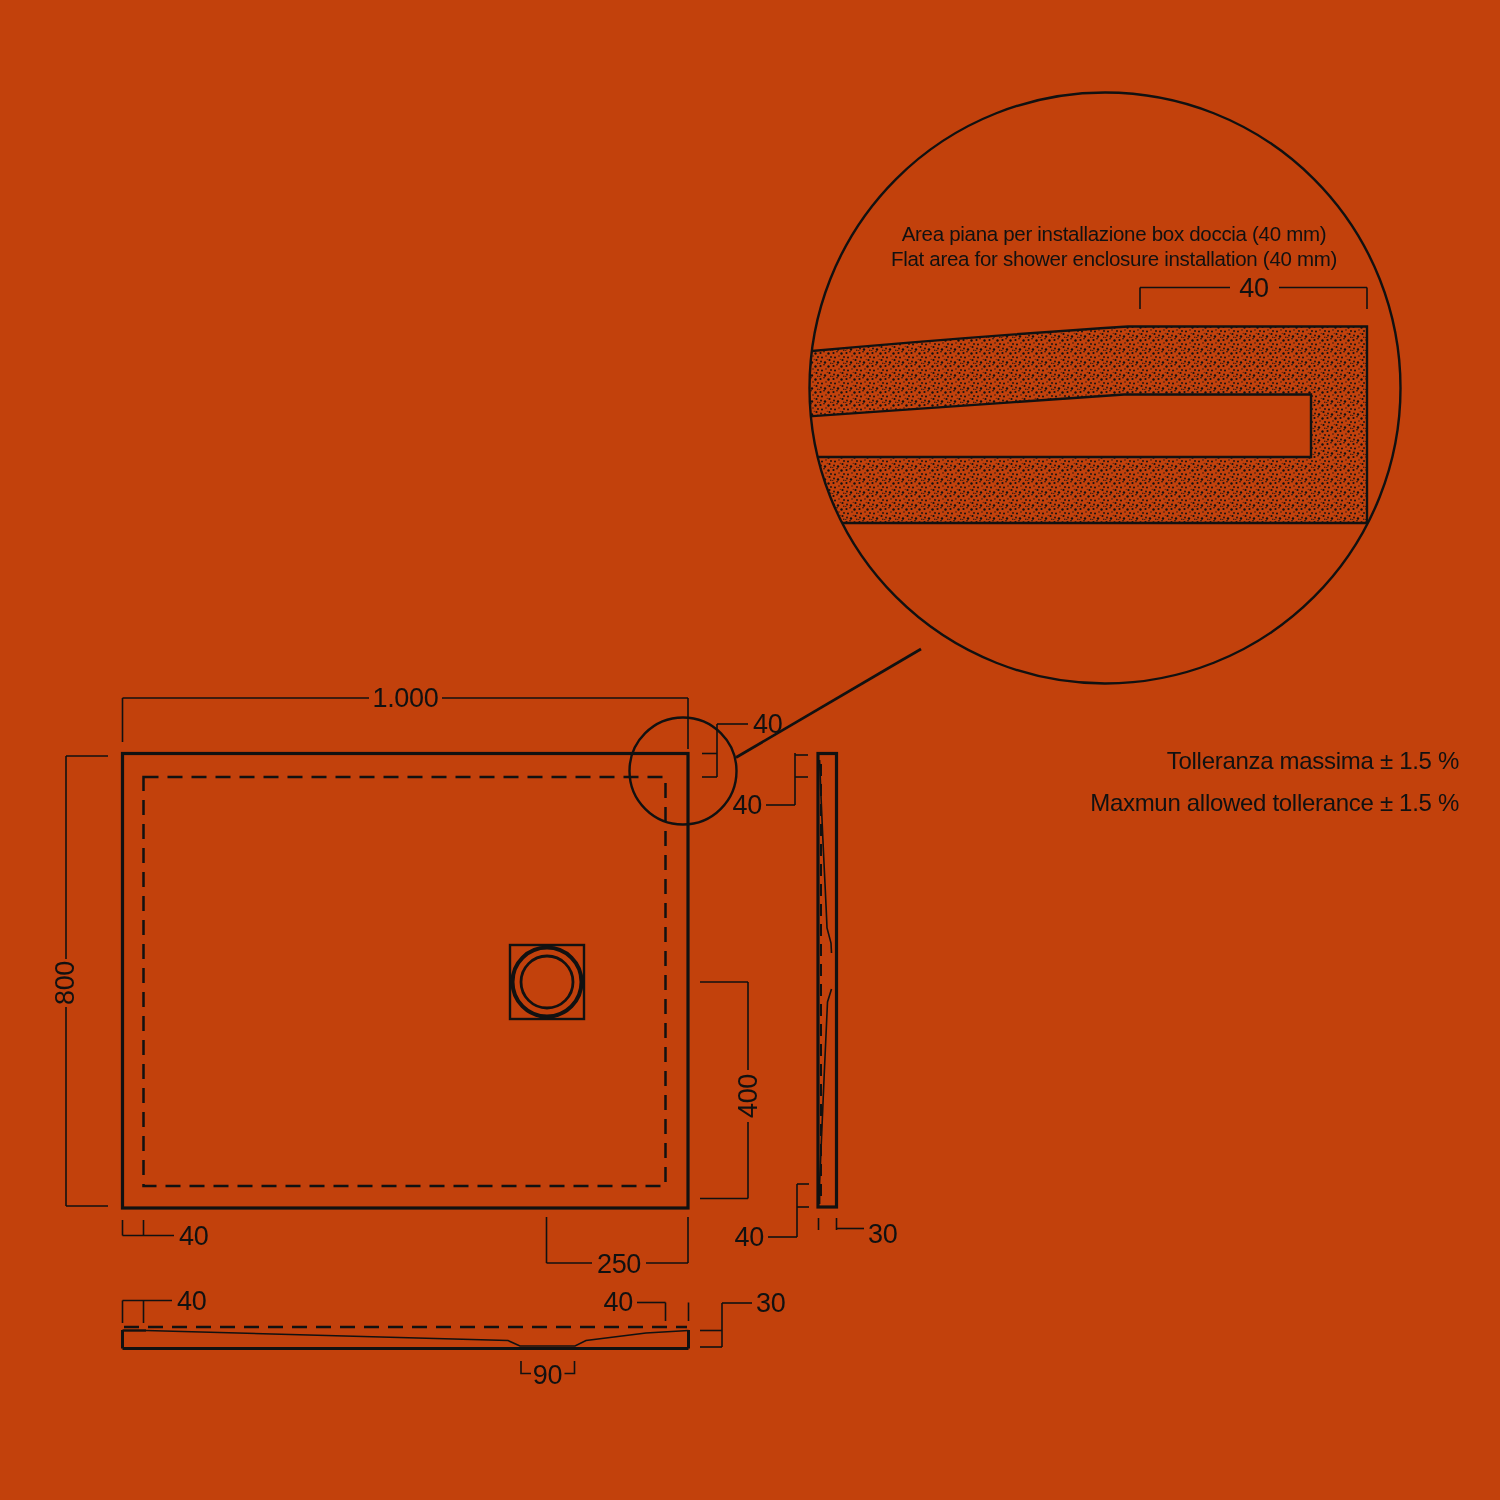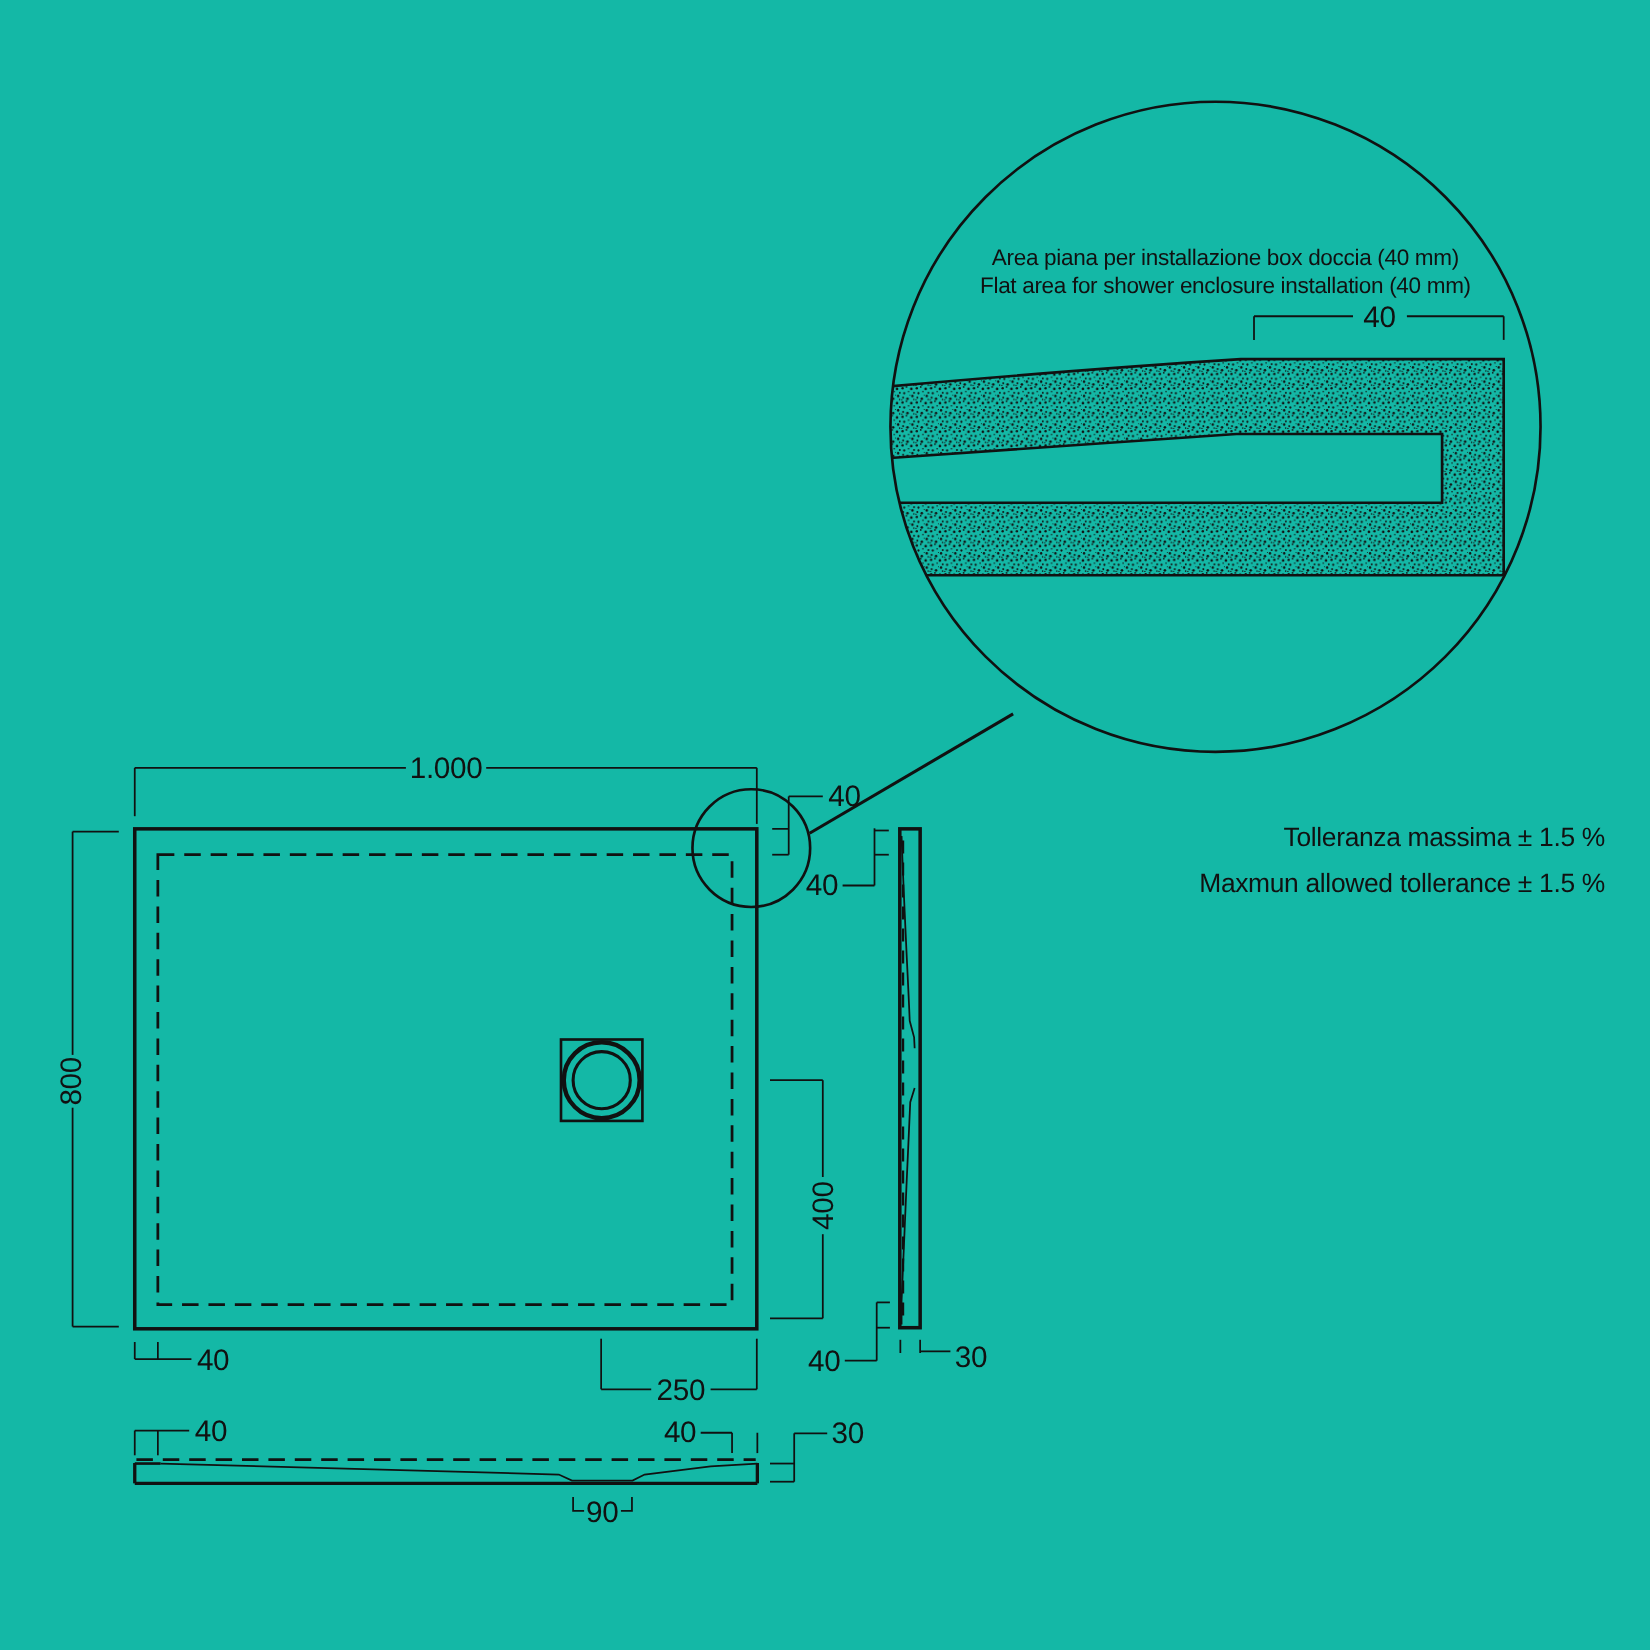--- a/index.html
+++ b/index.html
@@ -1,16 +1,16 @@
 <!DOCTYPE html>
 <html><head>
 <meta charset="utf-8">
 <style>
   html,body{margin:0;padding:0;background:#ffffff;}
-  .canvas{position:relative;width:1500px;height:1500px;background:#14b8a6;overflow:hidden;}
+  .canvas{position:relative;width:1500px;height:1500px;background:#c2410c;overflow:hidden;}
   svg{display:block;}
   svg text{font-family:"Liberation Sans", sans-serif;fill:#111;}
   .dim{font-size:27px;letter-spacing:-0.3px;}
   .note{font-size:20.5px;letter-spacing:-0.3px;}
   .tol{font-size:24px;letter-spacing:-0.3px;}
   .ln{stroke:#111;stroke-width:1.6;fill:none;}
   .outline{stroke:#111;stroke-width:3.2;fill:none;}
   .outline2{stroke:#111;stroke-width:2.4;fill:none;}
   .dashed{stroke:#111;stroke-width:2.5;fill:none;stroke-dasharray:15 9;}
   .dashedv{stroke:#111;stroke-width:2;fill:none;stroke-dasharray:12 8;}

